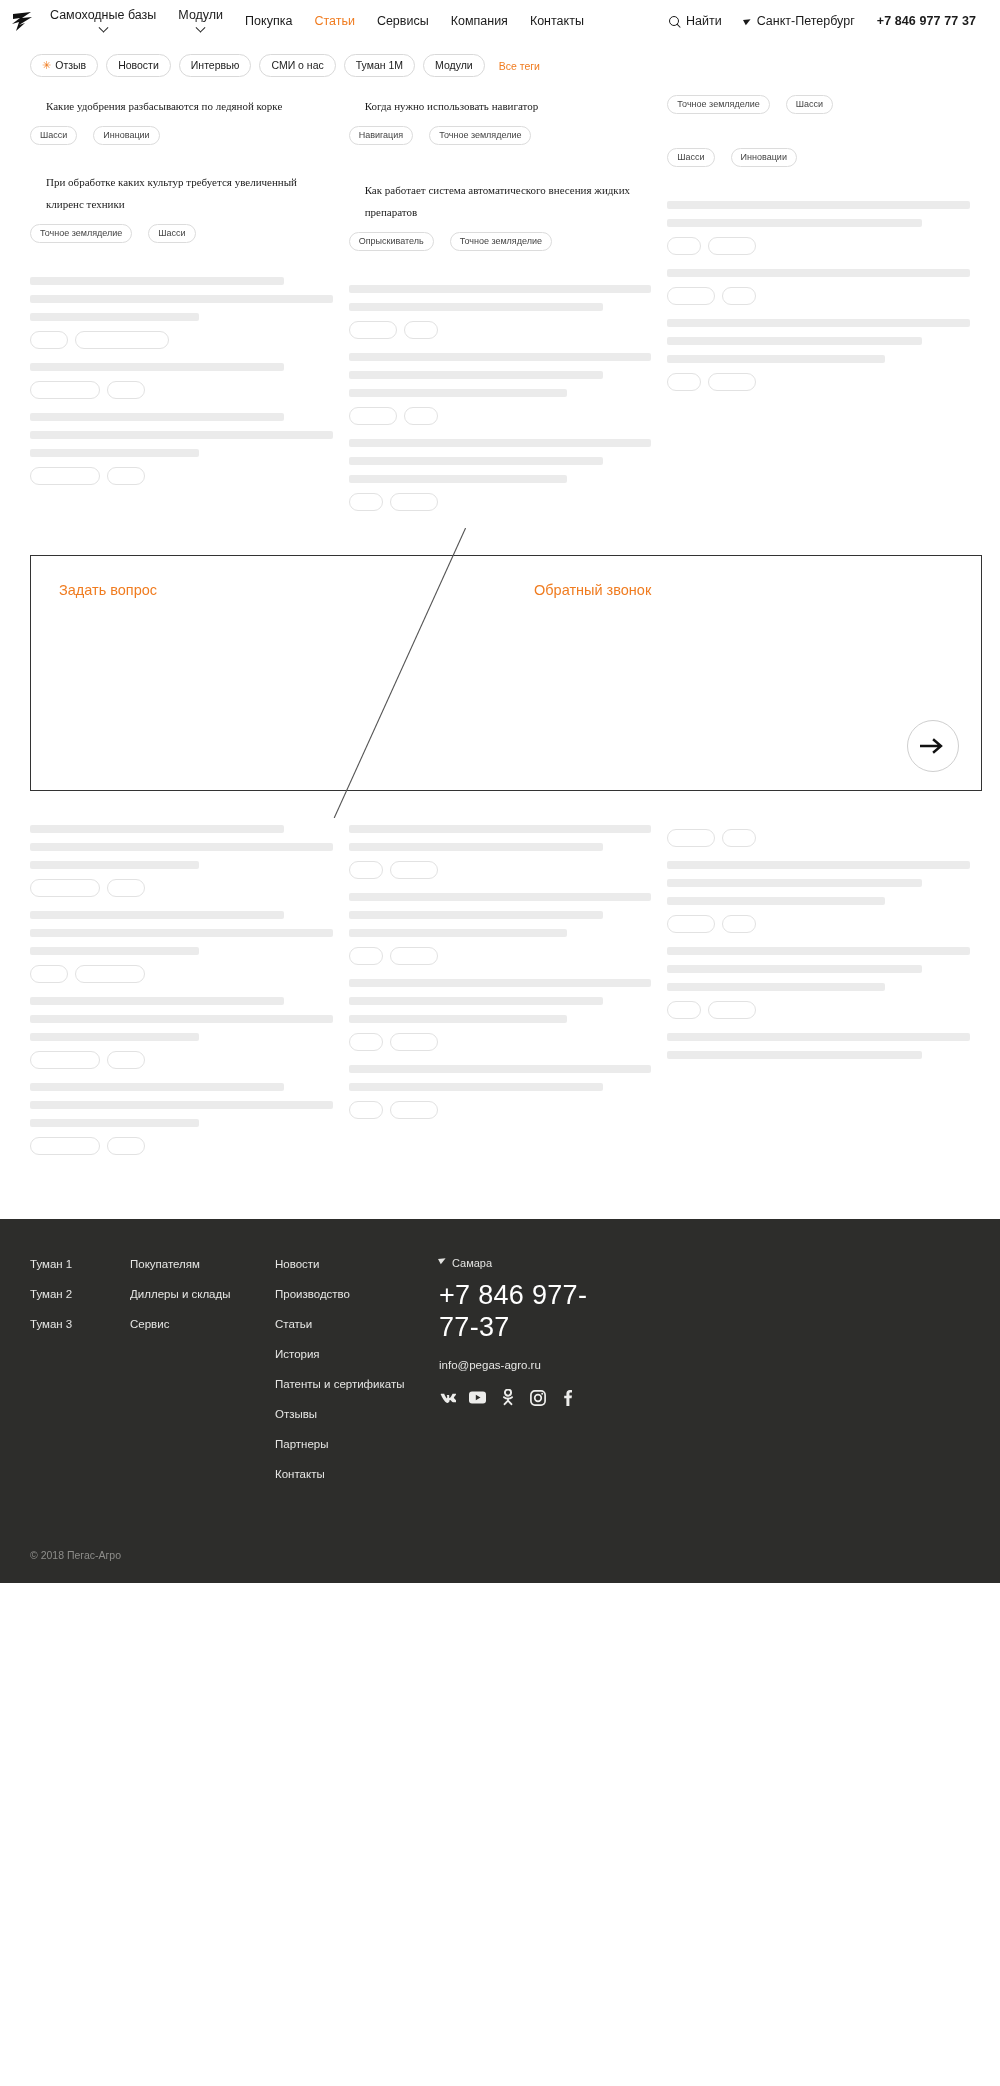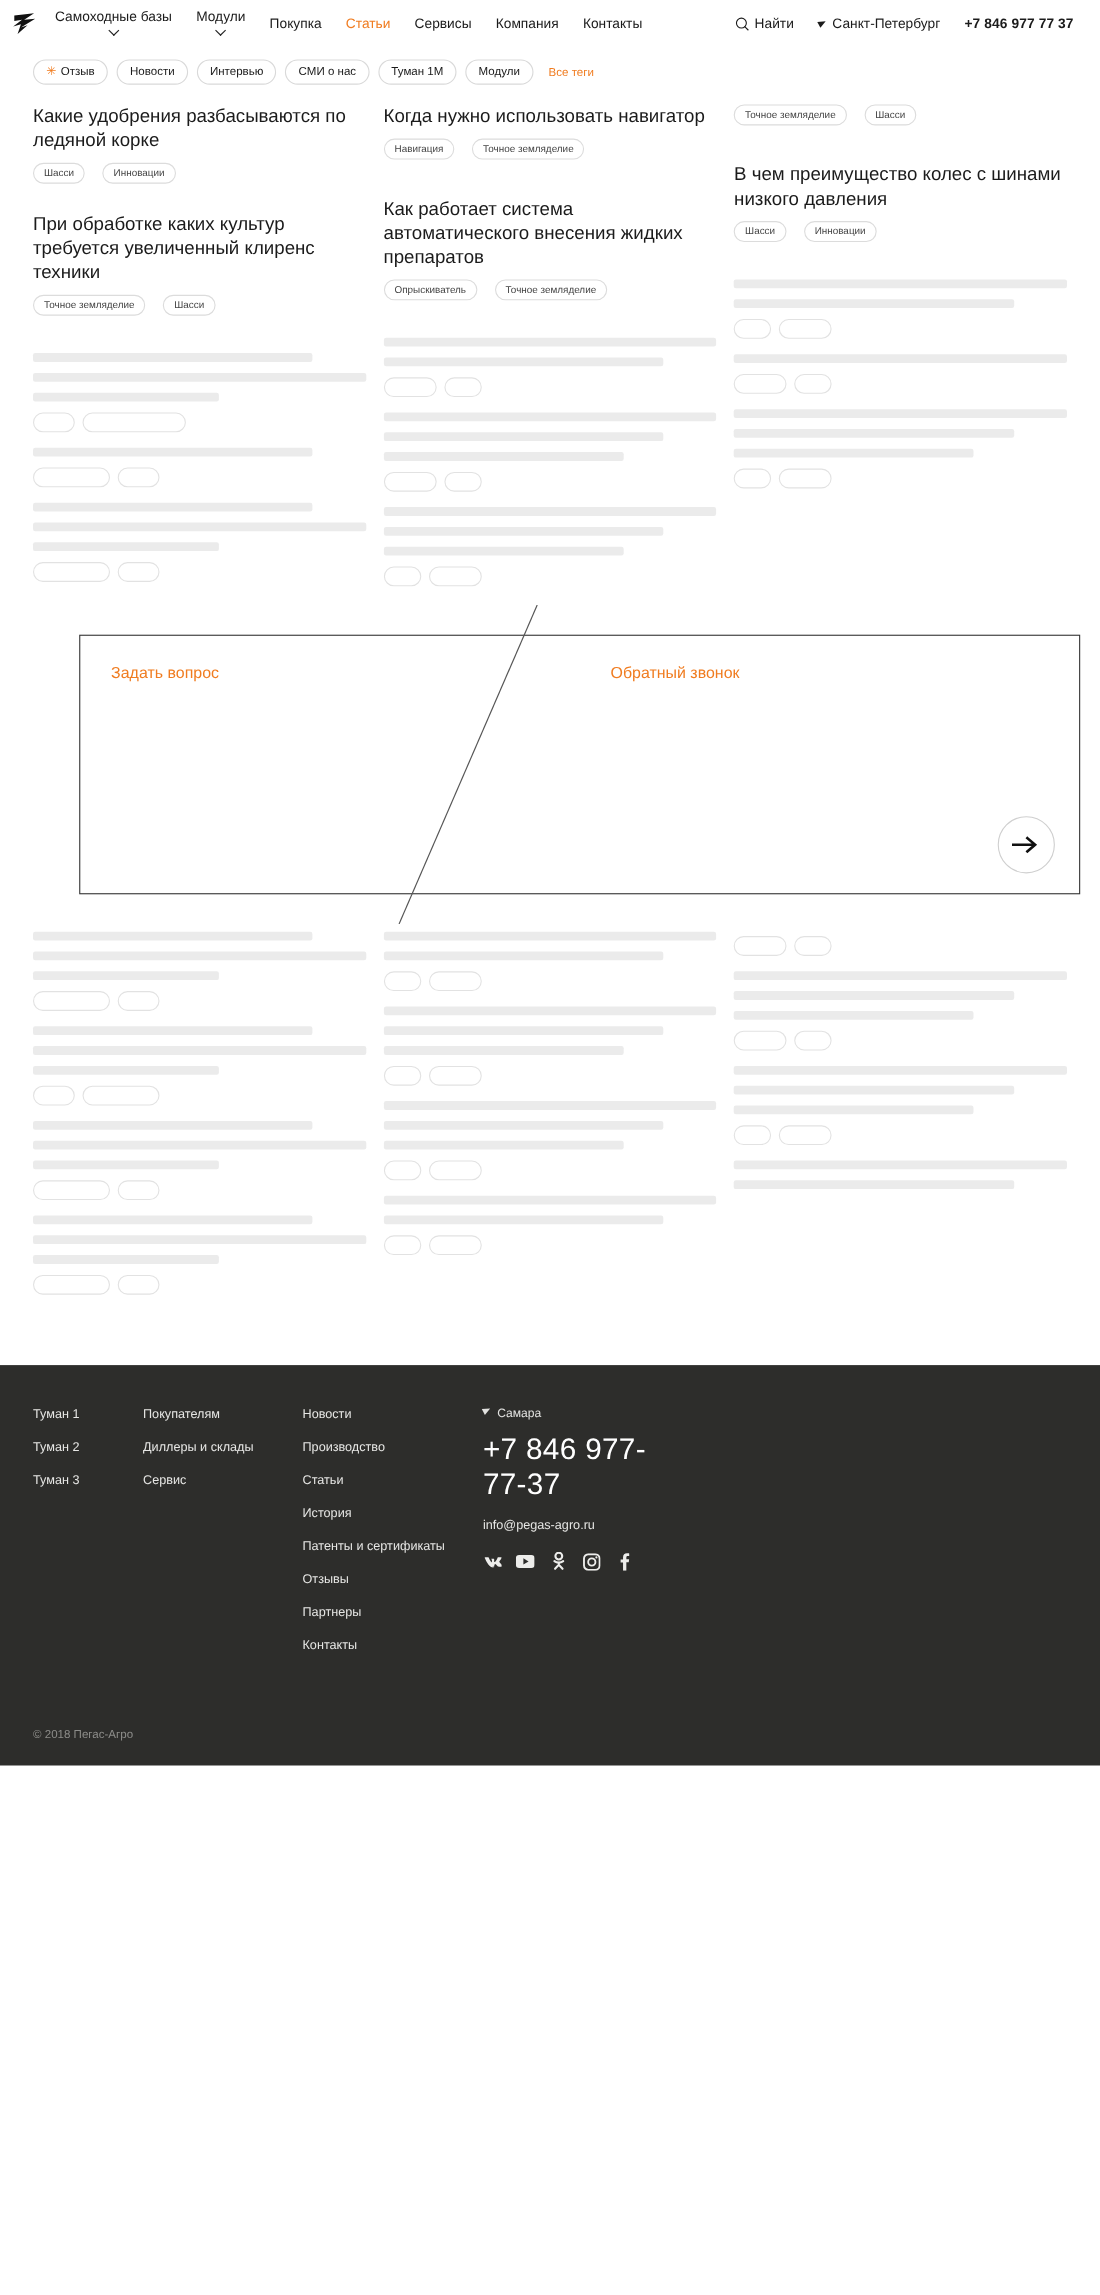--- a/index.html
+++ b/index.html
@@ -89,26 +89,27 @@
   
   .grid {
     display:grid;
     grid-template-columns:repeat(3, 1fr);
     column-gap:16px;
     padding:18px 30px 0 30px;
   }
   .col { display:flex; flex-direction:column; }
   .art { margin-bottom:14px; }
   .art-title {
-    font-size:17px;
+    font-size:11px;
     line-height:22px;
     font-weight:400;
     color:#1b1b1b;
-    margin:0 0 9px 0;
+    margin:0 0 9px 16px;
     cursor:pointer;
+    font-family:Liberation Serif, serif;
   }
   .art-tags { display:flex; gap:16px; flex-wrap:wrap;text-align:center; }
   .tag-sm {
     border:1px solid #dcdcdc;
     border-radius:30px;
     padding:3px 9px;
     font-size:9px;
     line-height:11px;
     color:#444;
     white-space:nowrap;
@@ -118,21 +119,21 @@
 
   
   .sk-block { margin-bottom:14px; }
   .sk-line { height:8px; background:#ebebeb; border-radius:2px; margin-bottom:10px; }
   .sk-pills { display:flex; gap:7px; margin-top:4px; }
   .sk-pill { height:18px; border:1px solid #e2e2e2; border-radius:20px; background:#fff; }
   .spacer-12 { height:12px; }
   .spacer-20 { height:20px; }
 
   
-  .cta-wrap { position:relative; padding:30px 18px 0 30px;margin-left:42px; }
+  .cta-wrap { position:relative; padding:30px 18px 0 30px; }
   .cta {
     position:relative;
     border:1px solid #333;
     height:236px;
     display:flex;
     overflow:visible;
   }
   .cta-half { flex:1 1 50%; padding:26px 28px; position:relative; }
   .cta-label { color:#f07c20; font-size:14.5px; cursor:pointer; }
   .cta-diag {
@@ -356,21 +357,20 @@
 
     <div class="col">
       <div class="art">
         <div class="art-tags">
           <span class="tag-sm">Точное земляделие</span>
           <span class="tag-sm">Шасси</span>
         </div>
       </div>
       <div class="spacer-20"></div>
       <div class="art">
-        <div class="art-title">В чем преимущество колес с шинами низкого давления</div>
         <div class="art-tags">
           <span class="tag-sm">Шасси</span>
           <span class="tag-sm">Инновации</span>
         </div>
       </div>
       <div class="spacer-20"></div>
       <div>
           <div class="sk-block">
             <div class="sk-line" style="width: 100%;"></div>
             <div class="sk-line" style="width: 84%;"></div>

